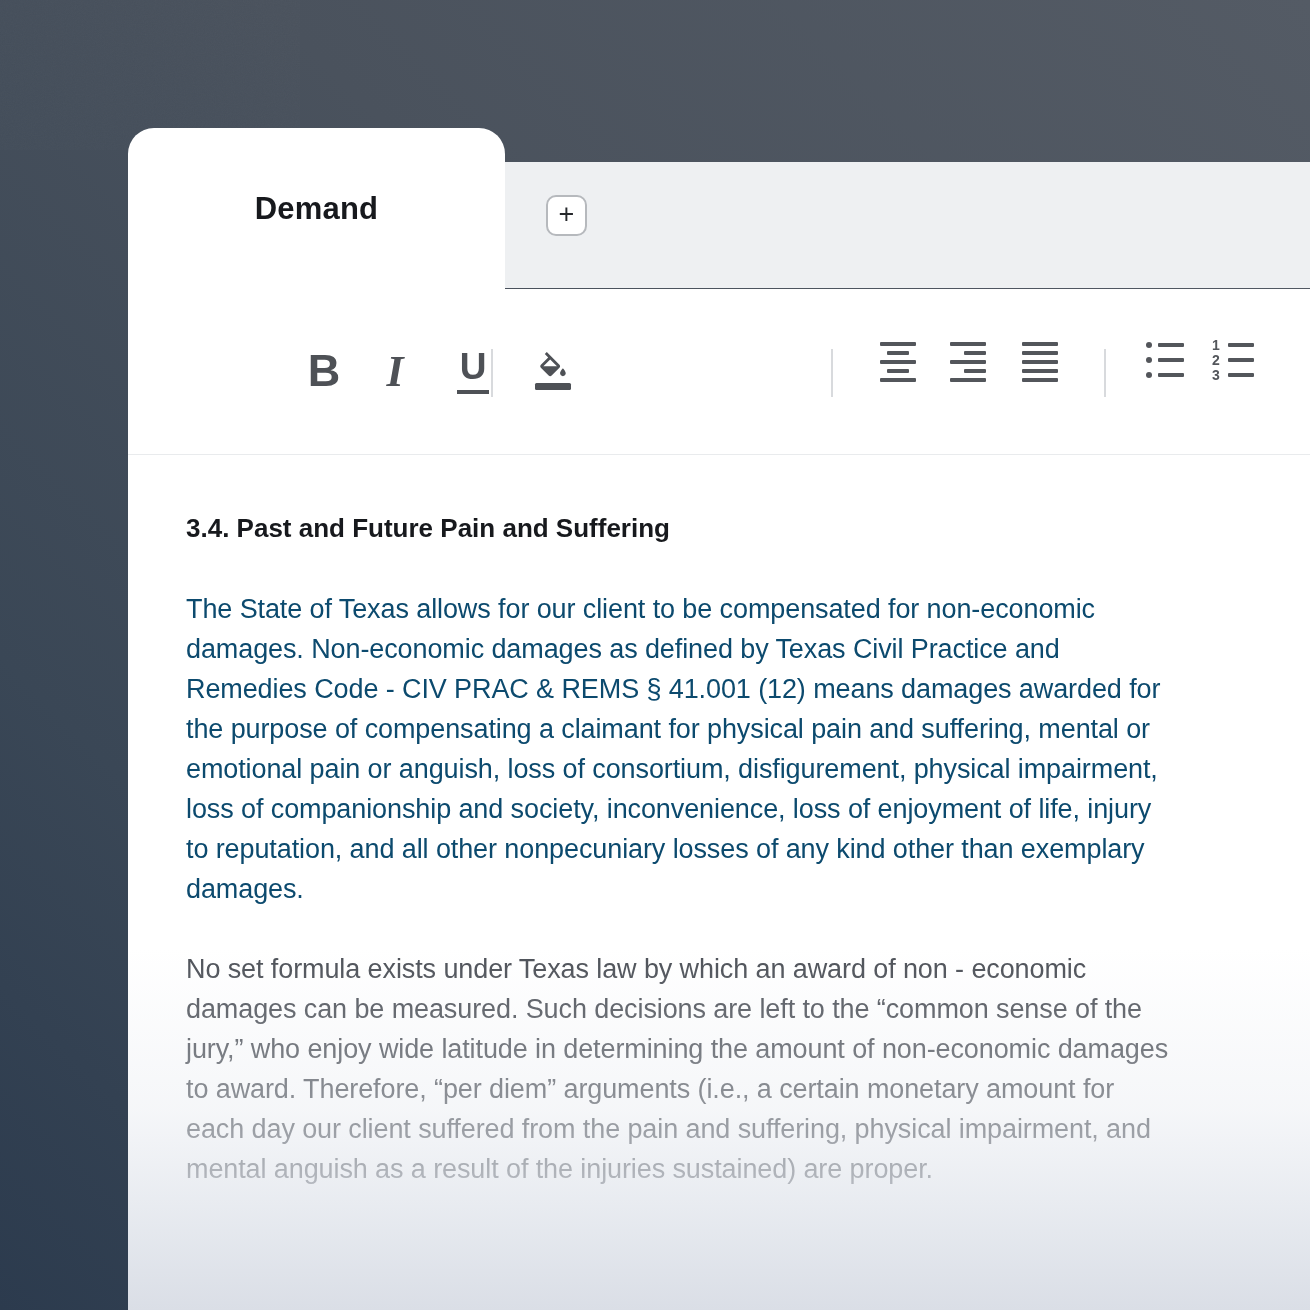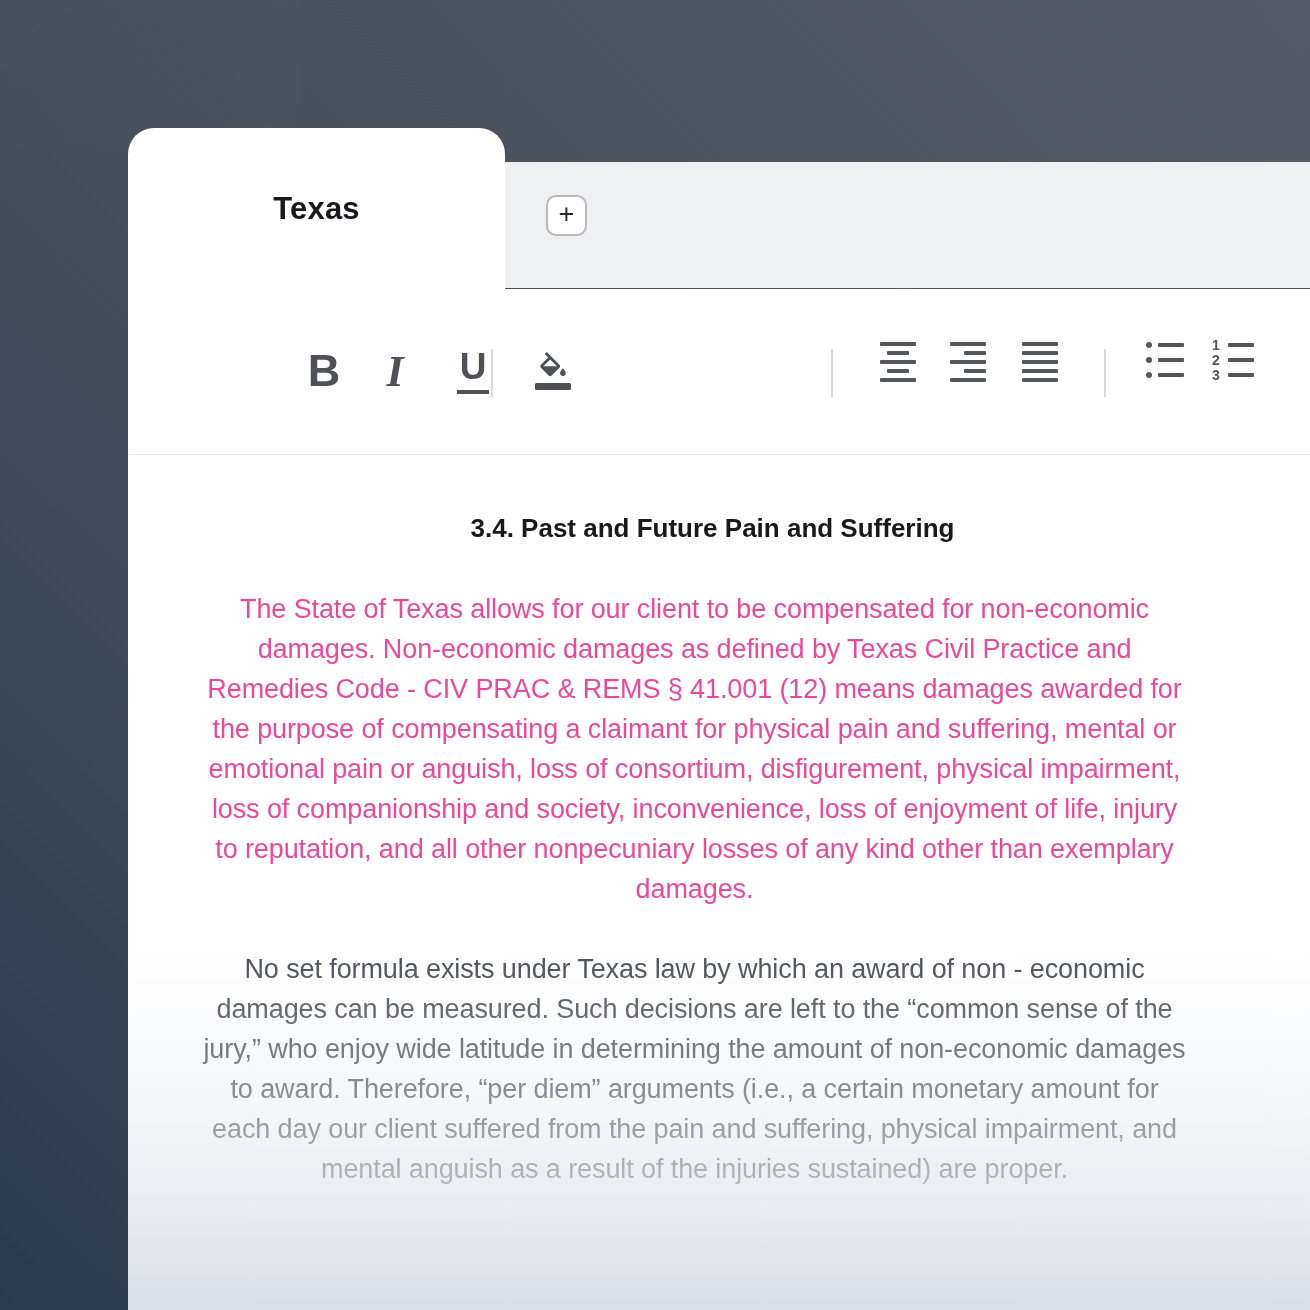--- a/index.html
+++ b/index.html
@@ -61,23 +61,23 @@
   .list-bullet{left:1018px;width:42px;}
   .list-number{left:1082px;width:46px;}
   .lrow{display:flex;align-items:center;gap:6px;}
   .dot{width:6px;height:6px;border-radius:50%;background:#53565b;flex:none;}
   .digit{width:12px;font-size:14px;font-weight:700;color:#53565b;line-height:6px;
     text-align:center;font-family:"Liberation Sans",sans-serif;}
   .lbar{width:26px;height:4px;background:#53565b;border-radius:1px;}
 
   
   .content{position:absolute;left:0;top:327px;right:0;bottom:0;background:#ffffff;cursor:text;}
-  .doc{padding:53px 0 0 74px;width:1095px;text-align:center;}
+  .doc{padding:53px 0 0 58px;width:1095px;}
   .doc-heading{font-size:26px;font-weight:700;color:#17191d;margin:0 0 41px;line-height:40px;}
-  .doc p{font-size:27px;line-height:40px;margin:0 0 40px;color:#ec4899;
+  .doc p{font-size:27px;line-height:40px;margin:0 0 40px;color:#0c4a6e;
     width:985px;letter-spacing:-0.1px;}
   .doc p.faded{color:#4b4f56;}
 
   
   .fade{position:absolute;left:0;right:0;top:820px;bottom:0;pointer-events:none;z-index:5;
     background:linear-gradient(to bottom,
       rgba(238,240,244,0) 0%,
       rgba(233,236,241,0.45) 45%,
       rgba(224,228,235,0.88) 80%,
       #dadee6 100%);}
@@ -101,21 +101,21 @@
 
   <div class="window">
 
     <div class="tabbar">
       <div class="add-tab">
         <span>+</span>
       </div>
     </div>
 
     <div class="tab">
-      <span class="tab-label">Texas</span>
+      <span class="tab-label">Demand</span>
     </div>
 
     <div class="toolbar">
 
       <div class="tbtn btn-bold">B</div>
 
       <div class="tbtn btn-italic">I</div>
 
       <div class="tbtn btn-underline">
         <span class="u-inner">U</span>

